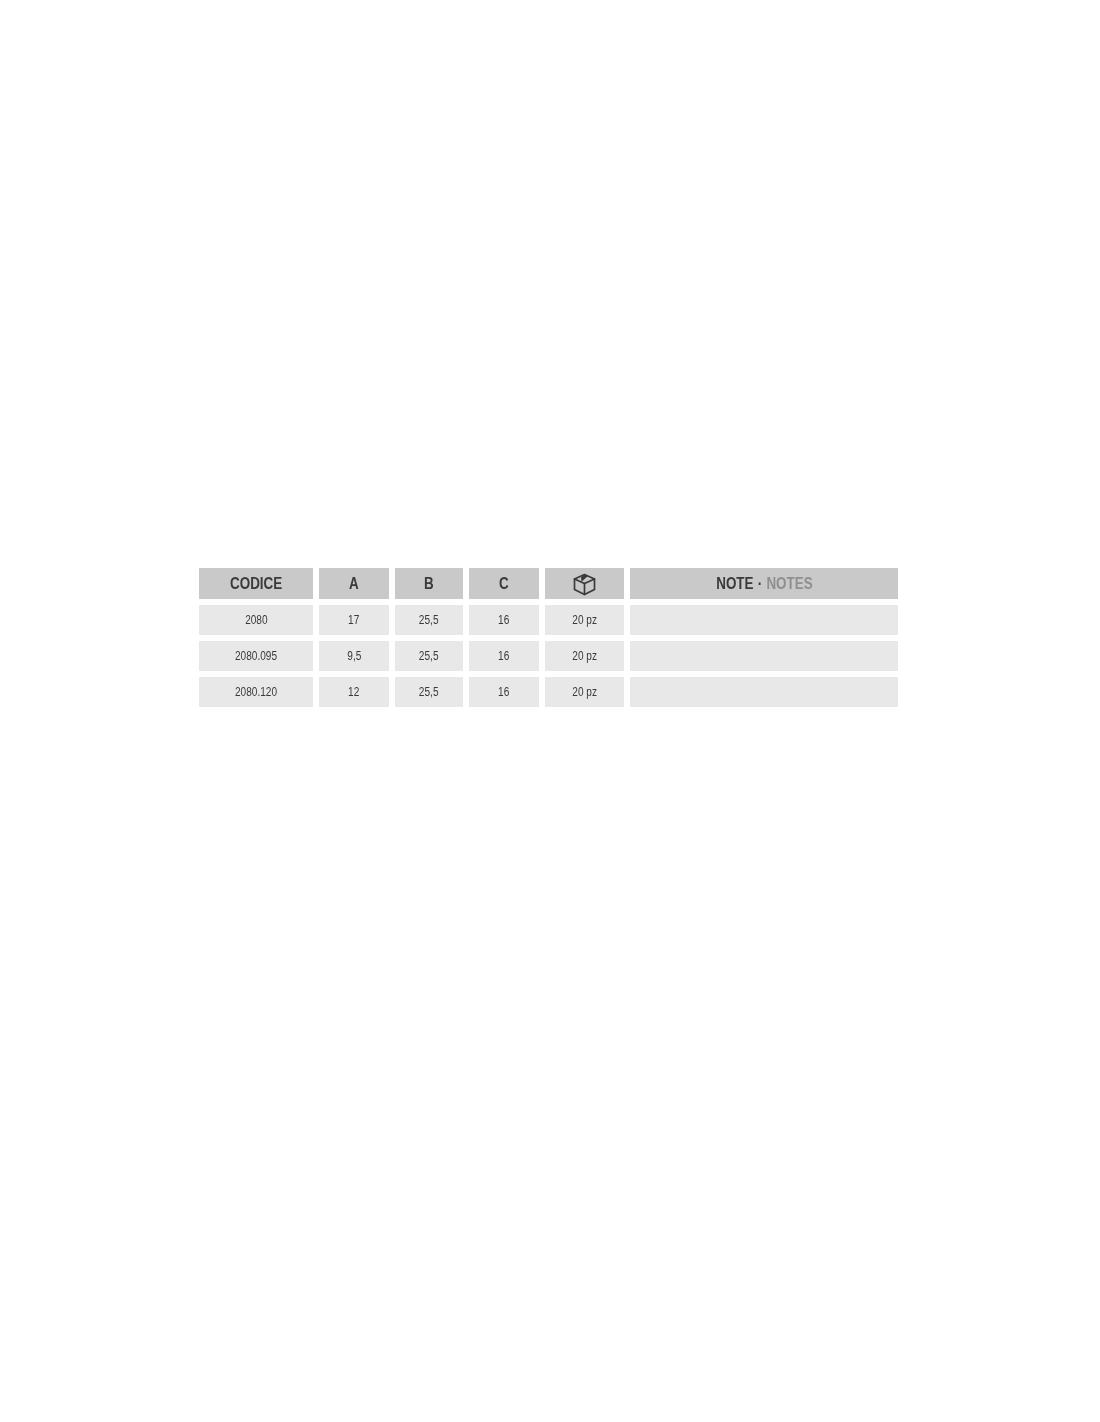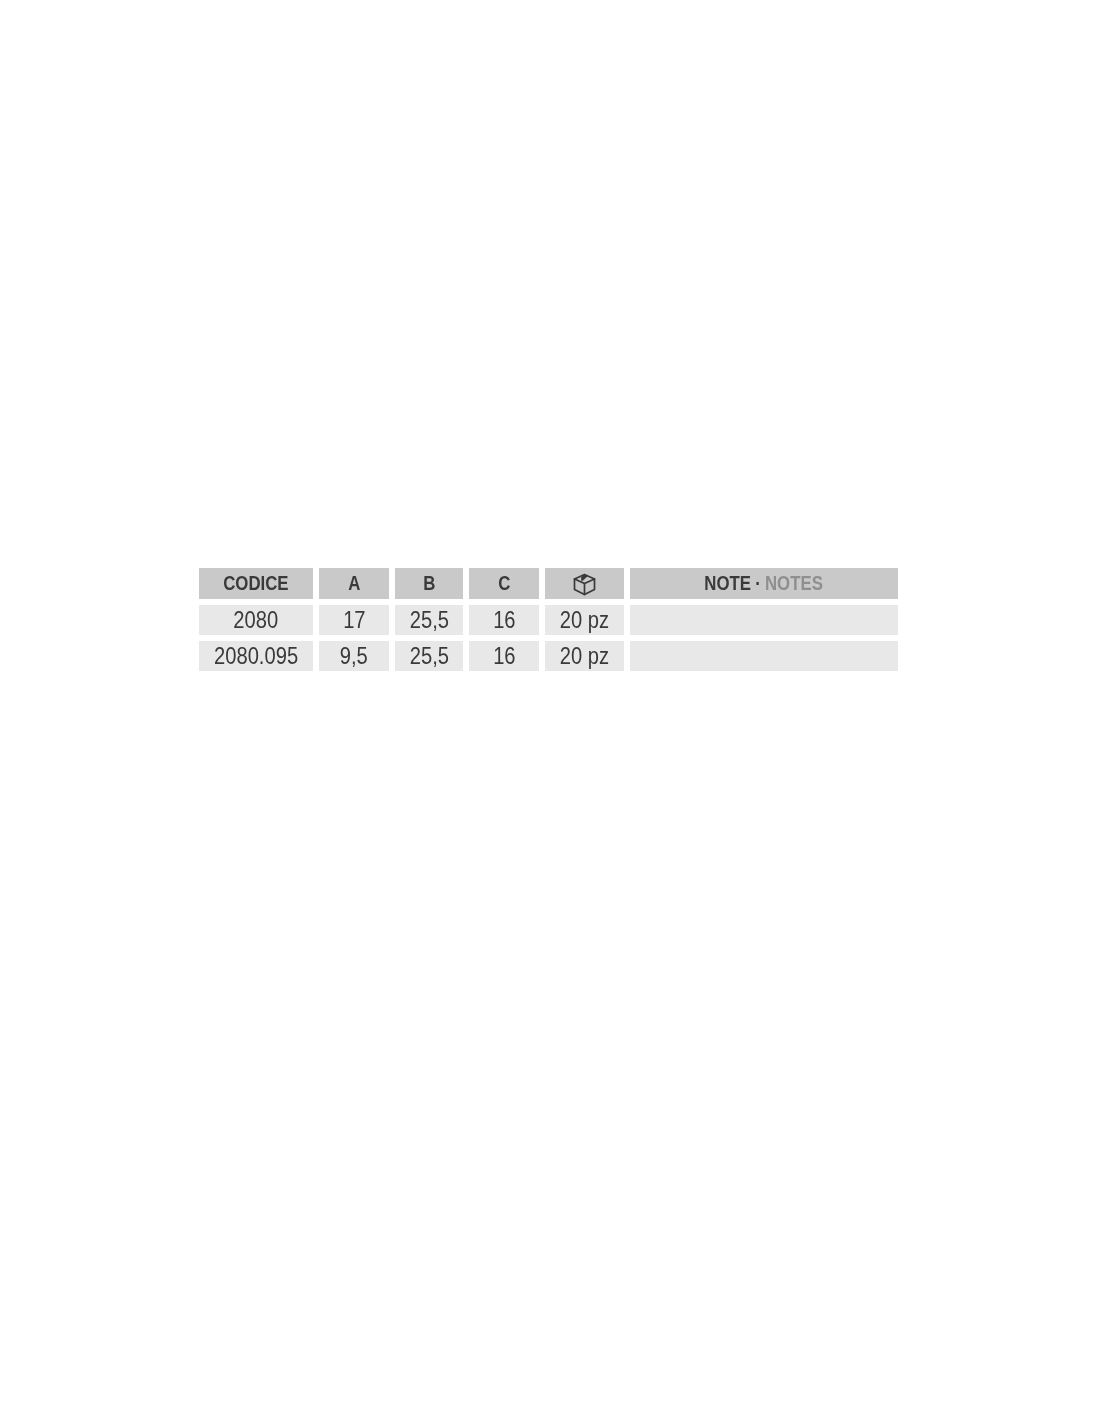--- a/index.html
+++ b/index.html
@@ -31,28 +31,28 @@
     vertical-align: middle;
     overflow: hidden;
     white-space: nowrap;
   }
   tr.header-row { height: 31px; }
   tr.data-row   { height: 30px; }
   .th {
     background: #c9c9c9;
     color: #3a3a3a;
     font-weight: 700;
-    font-size: 20px;
+    font-size: 16px;
     margin-left: 40px;
   }
   .td {
     background: #e8e8e8;
     color: #3a3a3a;
     font-weight: 400;
-    font-size: 24px;
+    font-size: 12px;
   }
   
   .t {
     display: inline-block;
     transform: scaleX(0.84);
     transform-origin: 50% 50%;
     letter-spacing: 0px;
   }
   .notes-secondary { color: #8f8f8f; }
   .sep { margin: 0 5px; }
@@ -103,19 +103,27 @@
 
       <tr class="data-row">
         <td class="td"><span class="t">2080.095</span></td>
         <td class="td"><span class="t">9,5</span></td>
         <td class="td"><span class="t">25,5</span></td>
         <td class="td"><span class="t">16</span></td>
         <td class="td"><span class="t">20 pz</span></td>
         <td class="td"><span class="t"></span></td>
       </tr>
 
+      <tr class="data-row">
+        <td class="td"><span class="t">2080.120</span></td>
+        <td class="td"><span class="t">12</span></td>
+        <td class="td"><span class="t">25,5</span></td>
+        <td class="td"><span class="t">16</span></td>
+        <td class="td"><span class="t">20 pz</span></td>
+        <td class="td"><span class="t"></span></td>
+      </tr>
 
 
 
 
     </tbody>
   </table>
 </div>
 
 </body></html>

